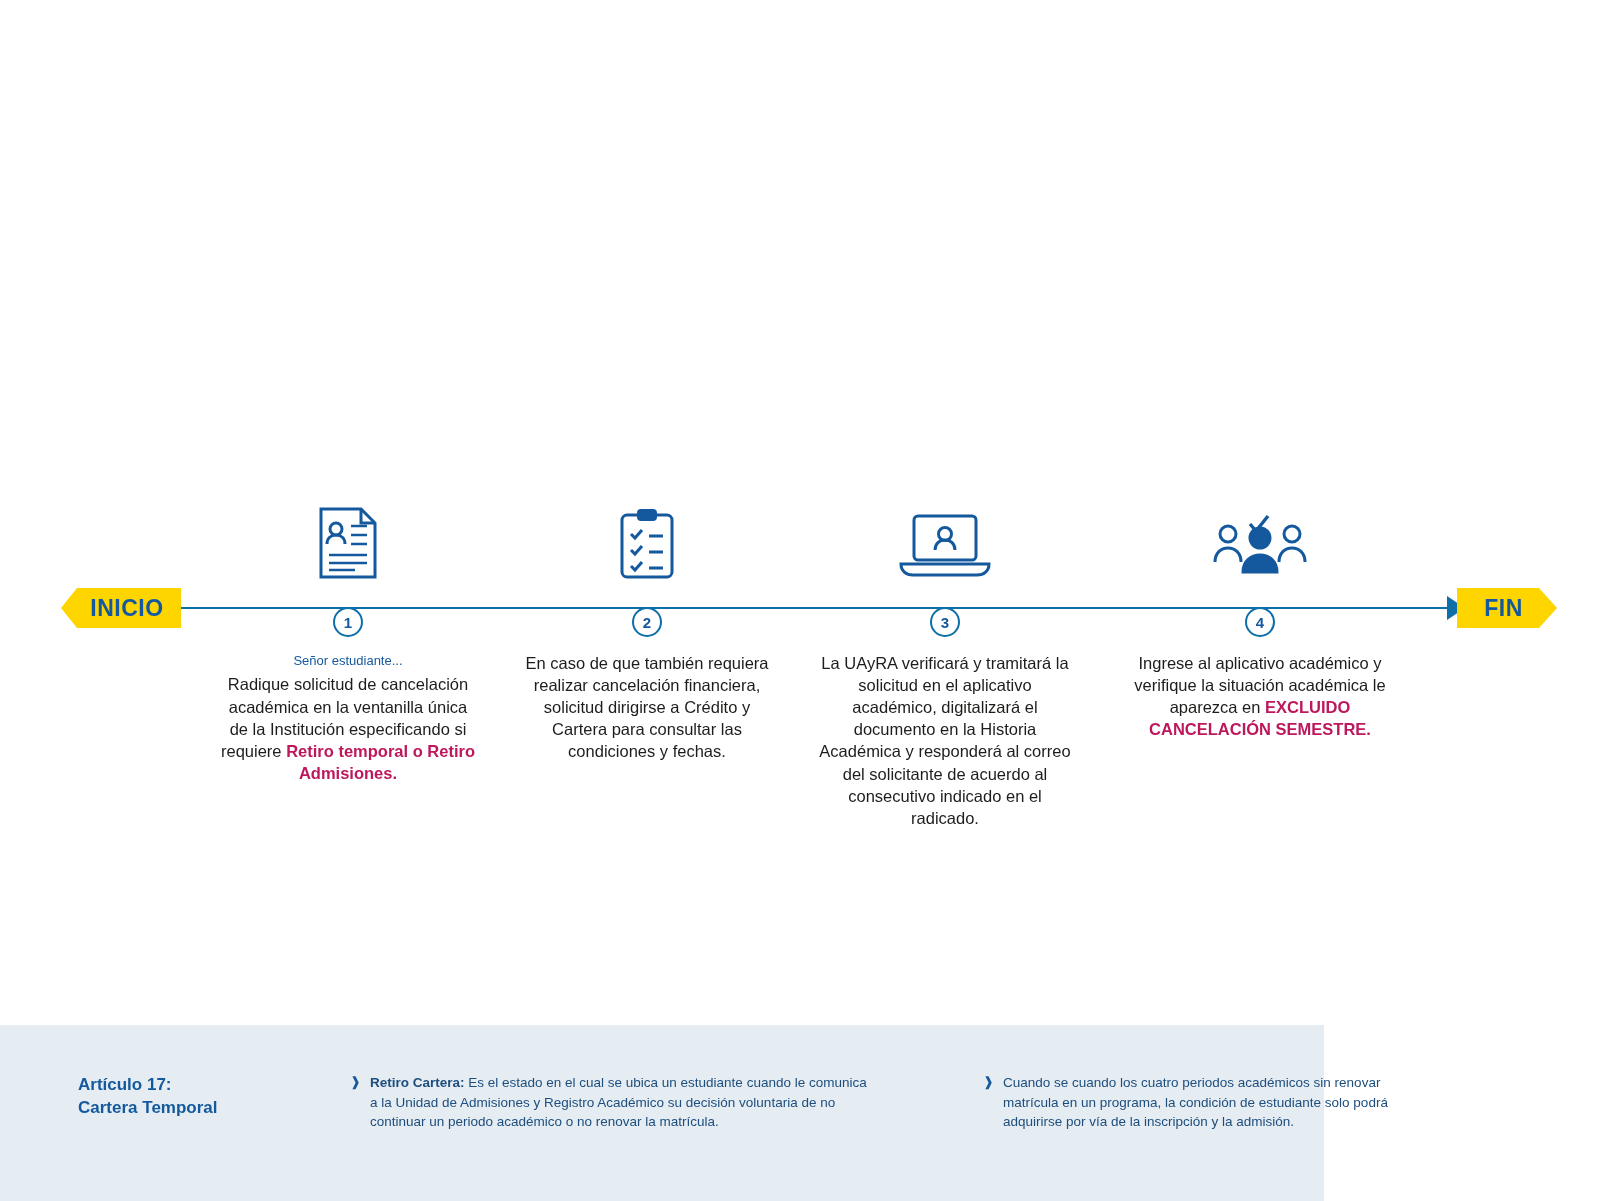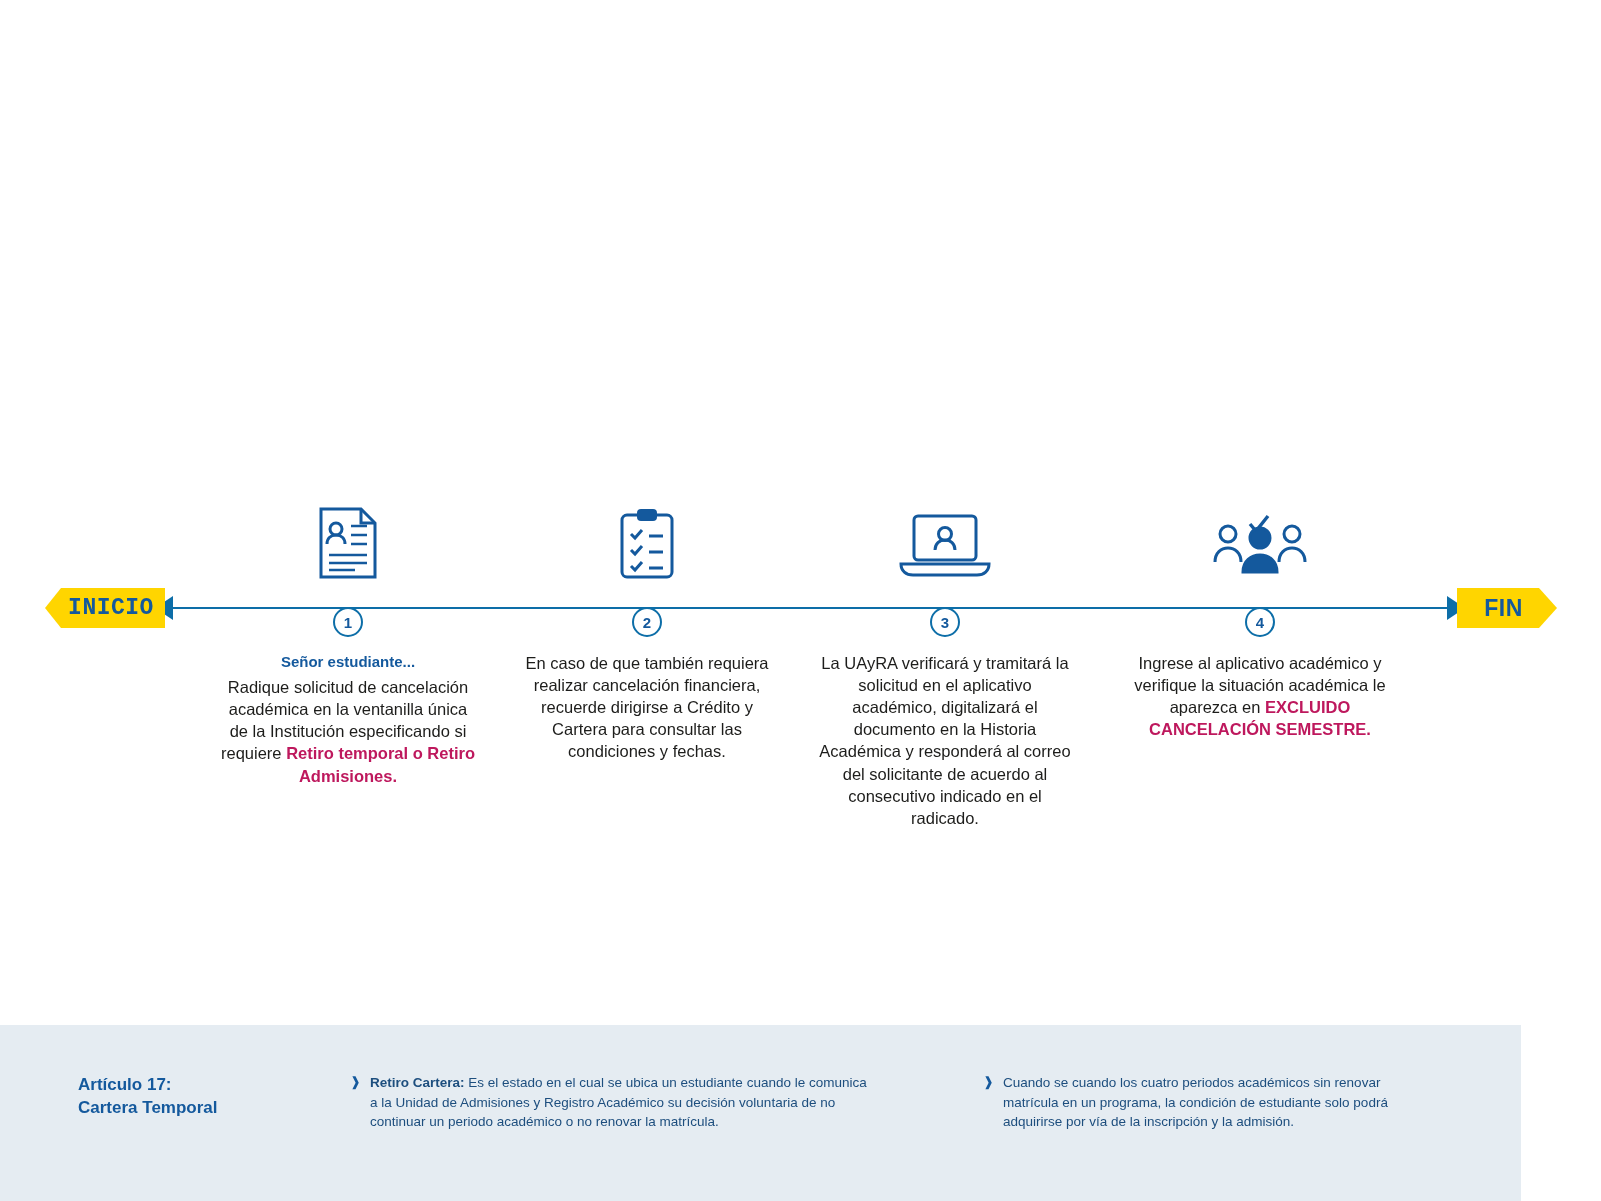--- a/index.html
+++ b/index.html
@@ -62,26 +62,25 @@
     display: flex;
     align-items: center;
     justify-content: center;
     color: #14599d;
     font-weight: bold;
     font-size: 23px;
     letter-spacing: 0.5px;
     padding-left: 7px;
   }
   .cap-left {
-    left: 0;
+    left: 16px;
     width: 120px;
     clip-path: polygon(0% 50%, 16px 0%, 100% 0%, 100% 100%, 16px 100%);
     padding-left: 12px;
     box-sizing: border-box;
-    font-family: Liberation Mono, monospace;
   }
   .cap-right {
     right: 0;
     width: 100px;
     clip-path: polygon(0% 0%, calc(100% - 18px) 0%, 100% 50%, calc(100% - 18px) 100%, 0% 100%);
     padding-right: 14px;
     box-sizing: border-box;
   }
   .arrow-head {
     position: absolute;
@@ -141,37 +140,37 @@
     font-size: 16.5px;
     line-height: 1.34;
     color: #1d1d1b;
     text-align: center;
   }
   .step-text b {
     color: #be185d;
   }
   .step-head {
     display: block;
-    font-weight: bold;
+    font-weight: normal;
     color: #14599d;
     margin-bottom: 4px;
-    font-size: 15px;
+    font-size: 13px;
   }
 
   .step-1 { left: 218px; }
   .step-2 { left: 517px; }
   .step-3 { left: 815px; }
   .step-4 { left: 1130px; }
 
   
   .footer {
     position: absolute;
     left: 0;
     bottom: 0;
-    width: 1521px;
+    width: 1324px;
     height: 176px;
     background: #e5ecf2;
   }
   .footer-title {
     position: absolute;
     left: 78px;
     top: 48px;
     font-size: 17px;
     font-weight: bold;
     color: #14599d;
@@ -236,21 +235,21 @@
         <rect x="4" y="9" width="50" height="62" rx="5" fill="#fff"></rect>
         <rect x="19" y="3" width="20" height="12" rx="4" fill="#14599d" stroke="none"></rect>
         <path d="M13 28 l4 4 l7-8" stroke-width="3"></path>
         <path d="M13 44 l4 4 l7-8" stroke-width="3"></path>
         <path d="M13 60 l4 4 l7-8" stroke-width="3"></path>
         <path d="M31 30 h14 M31 46 h14 M31 62 h14" stroke-width="2.8"></path>
       </svg>
     </div>
     <div class="step-dot">2</div>
     <div class="step-text">
-      <span>En caso de que también requiera realizar cancelación financiera, recuerde dirigirse a Crédito y Cartera para consultar las condiciones y fechas.</span>
+      <span>En caso de que también requiera realizar cancelación financiera, solicitud dirigirse a Crédito y Cartera para consultar las condiciones y fechas.</span>
     </div>
   </div>
 
   <div class="step step-3">
     <div class="step-icon">
       <svg width="100" height="68" viewBox="0 0 100 68" fill="none" stroke="#14599d" stroke-width="3">
         <rect x="19" y="4" width="62" height="44" rx="4" fill="#fff"></rect>
         <circle cx="50" cy="22" r="6.5"></circle>
         <path d="M40 38 c0-6.5 4.5-10 10-10 s10 3.5 10 10"></path>
         <path d="M6 52 h88 c0 7-5 11-12 11 H18 c-7 0-12-4-12-11 Z" fill="#fff"></path>

